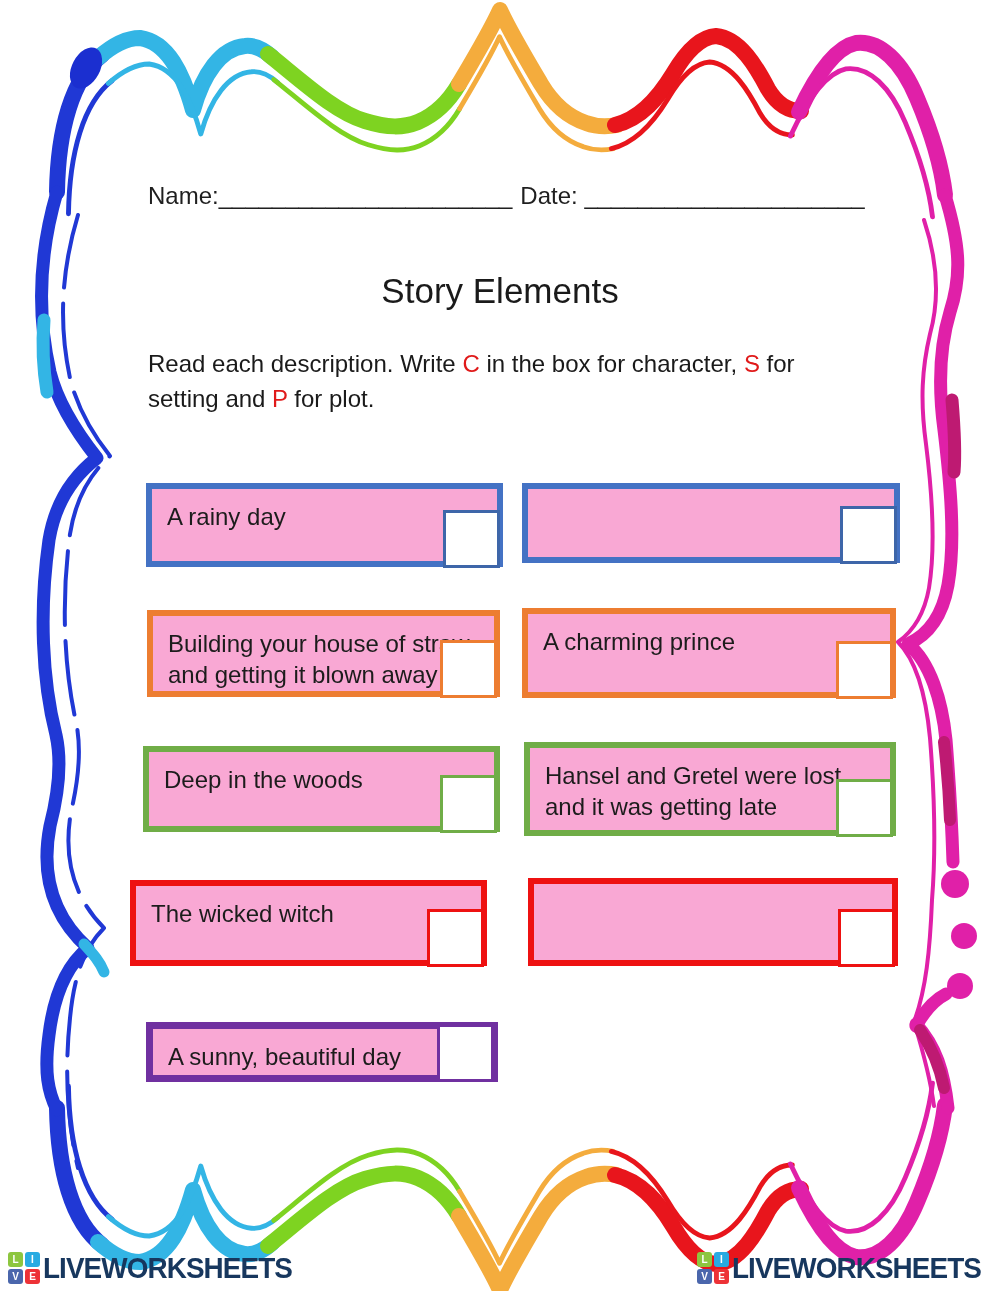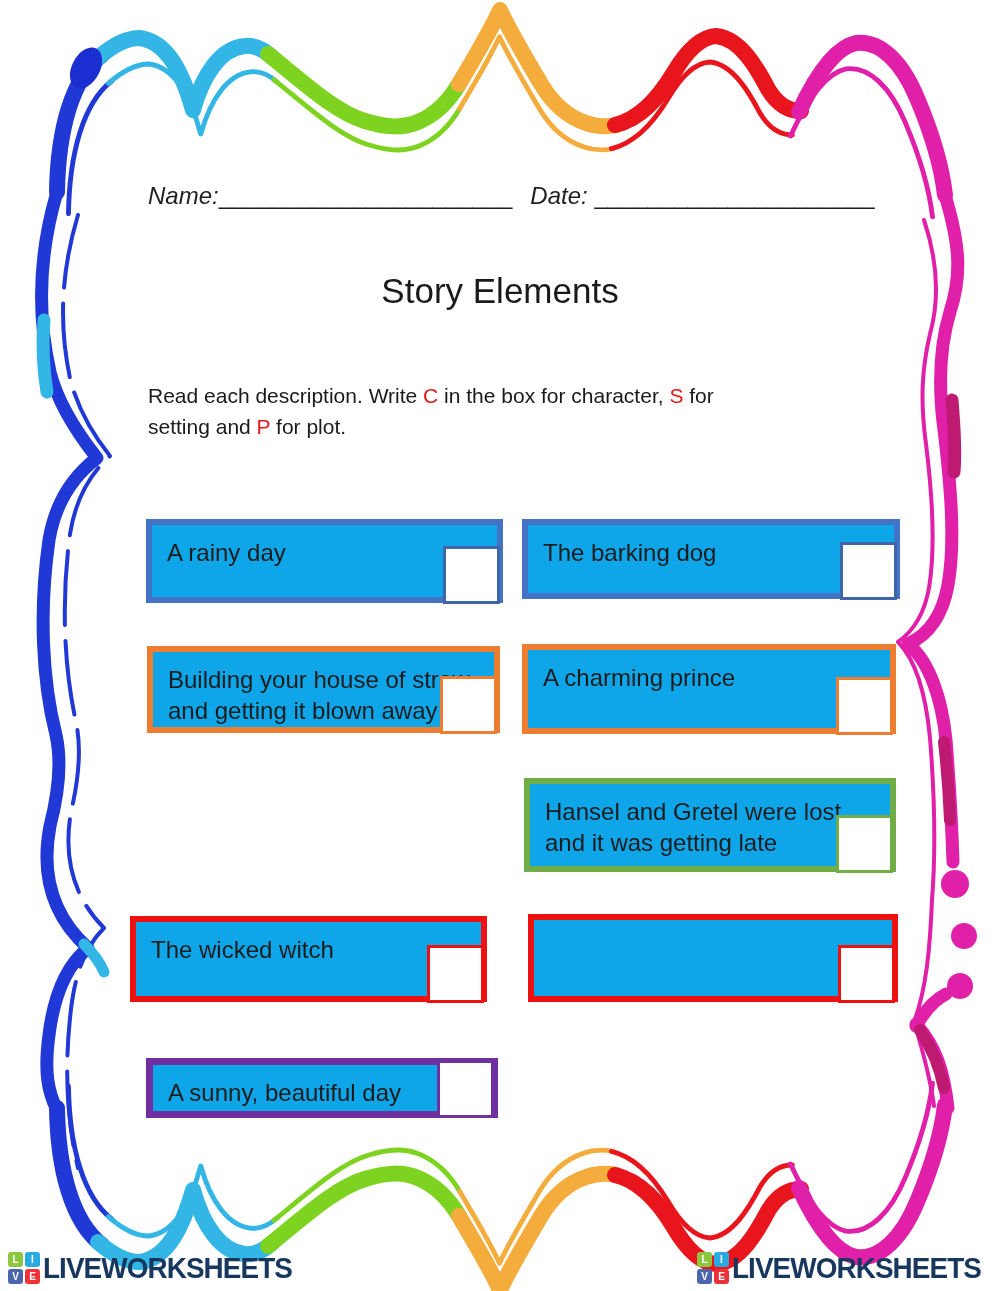--- a/index.html
+++ b/index.html
@@ -11,37 +11,37 @@
     color:#1f1f1f;
     overflow:hidden;
   }
   #frame-svg { position:absolute; left:0; top:0; z-index:1; }
   .content { position:absolute; left:0; top:0; width:1000px; height:1291px; z-index:2; }
 
   .name-date-row {
     position:absolute; left:148px; top:182px; width:710px;
     font-size:24px; white-space:nowrap; letter-spacing:0;
   }
-  .name-date-row .lbl { font-weight:400;font-style:italic; }
+  .name-date-row .lbl { font-weight:400; }
   .rule { letter-spacing:0; }
-  .date-group { margin-left:18px; }
+  .date-group { margin-left:8px; }
 
   .page-title {
     position:absolute; left:0; top:271px; width:1000px;
     text-align:center; font-size:35px; font-weight:400; color:#1a1a1a;
   }
 
   .instructions {
     position:absolute; left:148px; top:346px; width:680px;
-    font-size:21px; line-height:1.46; color:#1a1a1a;margin-top:35px;
+    font-size:24px; line-height:1.46; color:#1a1a1a;
   }
   .accent { color:#e01a1a; }
 
   .card {
-    position:absolute; background:#0ea5e9;margin-top:36px;
+    position:absolute; background:#f9a8d4;
   }
   .card-text {
     padding:12px 14px 0 15px; font-size:24px; line-height:1.3;
     white-space:pre-line; color:#1c1c1c;
   }
   .answer-box {
     position:absolute; right:-3px; bottom:-7px;
     width:57px; height:58px; background:#ffffff;
   }
 
@@ -187,30 +187,33 @@
   <div class="instructions">
     <span>Read each description. Write </span><span class="accent">C</span><span> in the box for character, </span><span class="accent">S</span><span> for</span><br>
     <span>setting and </span><span class="accent">P</span><span> for plot.</span>
   </div>
 
   <div class="card c1 b-blue">
     <div class="card-text">A rainy day</div>
     <div class="answer-box"></div>
   </div>
   <div class="card c2 b-blue">
-    <div class="card-text">The barking dog</div>
     <div class="answer-box"></div>
   </div>
   <div class="card c3 b-orange">
     <div class="card-text">Building your house of straw
 and getting it blown away</div>
     <div class="answer-box"></div>
   </div>
   <div class="card c4 b-orange">
     <div class="card-text">A charming prince</div>
+    <div class="answer-box"></div>
+  </div>
+  <div class="card c5 b-green">
+    <div class="card-text">Deep in the woods</div>
     <div class="answer-box"></div>
   </div>
   <div class="card c6 b-green">
     <div class="card-text">Hansel and Gretel were lost,
 and it was getting late</div>
     <div class="answer-box"></div>
   </div>
   <div class="card c7 b-red">
     <div class="card-text">The wicked witch</div>
     <div class="answer-box"></div>

